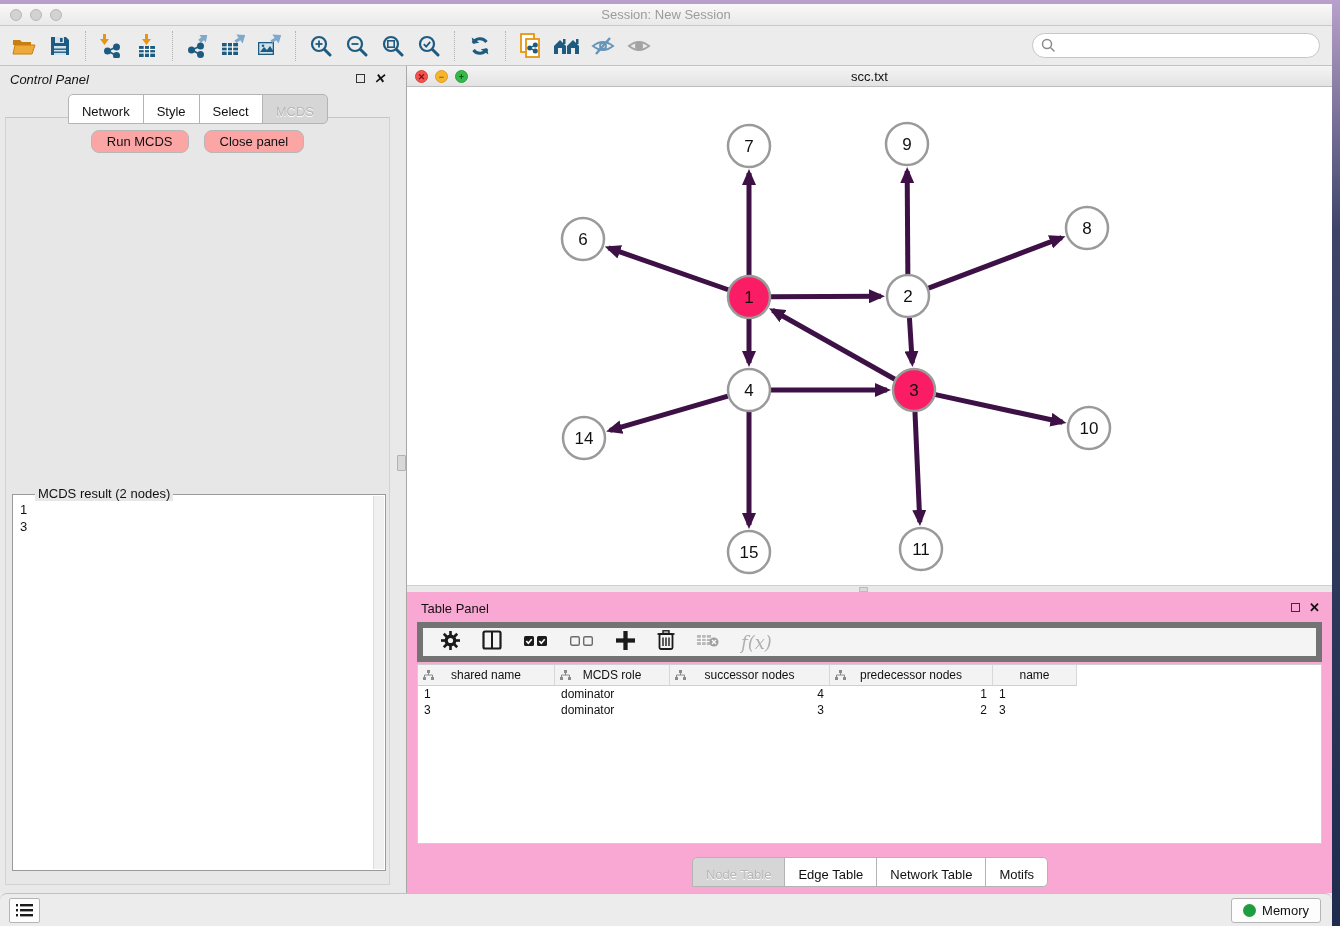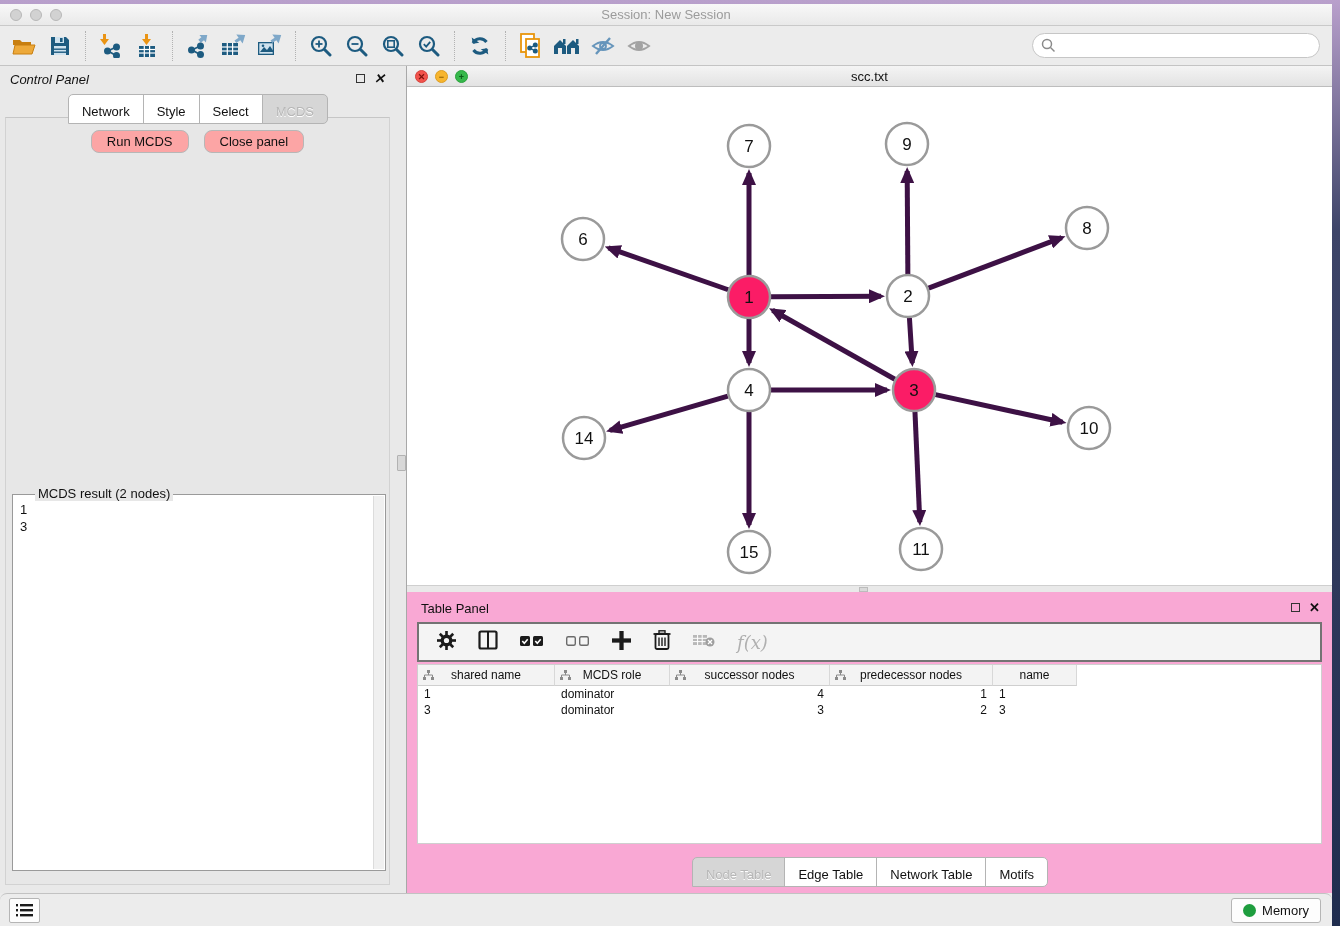--- a/index.html
+++ b/index.html
@@ -75,21 +75,21 @@
   .nl.grn { background:#36b84b; border:1px solid #2aa23d; color:#0b5c18; }
   .canvas { flex:1; background:#fff; position:relative; }
   .canvas svg { position:absolute; left:0; top:0; }
   .netbottom { height:7px; background:#e9e9e9; border-top:1px solid #cfcfcf; position:relative; }
   .nb-handle { position:absolute; left:452px; top:1px; width:9px; height:5px; background:#d9d9d9; border:1px solid #bcbcbc; }
 
   
   .tpanel { flex:1; background:#f9a8d4; position:relative; }
   .tp-head { height:30px; padding:9px 14px 0; font-size:13px; color:#111; position:relative; }
   .tp-head .wicons { top:10px; right:12px; }
-  .tp-toolbar { margin:0 10px; height:40px; background:#f4f4f4; border:2px solid #737373;
+  .tp-toolbar { margin:0 10px; height:40px; background:#f4f4f4; border:6px solid #737373;
     display:flex; align-items:center; gap:22px; padding:0 18px; }
   .fx { font-family:"DejaVu Serif", serif; font-style:italic; font-size:18px; color:#b0b0b0; }
   .tablewrap { margin:2px 10px 0; height:180px; background:#fff; border:1px solid #cfcfcf; overflow:hidden; position:relative; }
   .thead { display:flex; height:21px; font-size:12px; color:#111; }
   .th { background:#f3f3f3; border-right:1px solid #d8d8d8; border-bottom:1px solid #cfcfcf; position:relative;
     display:flex; align-items:center; justify-content:center; }
   .th .treeic { position:absolute; left:5px; top:5px; }
   .trow { display:flex; height:16px; font-size:12px; color:#111; }
   .td { padding:1px 6px 0; white-space:nowrap; overflow:hidden; }
   .td.r { text-align:right; }

